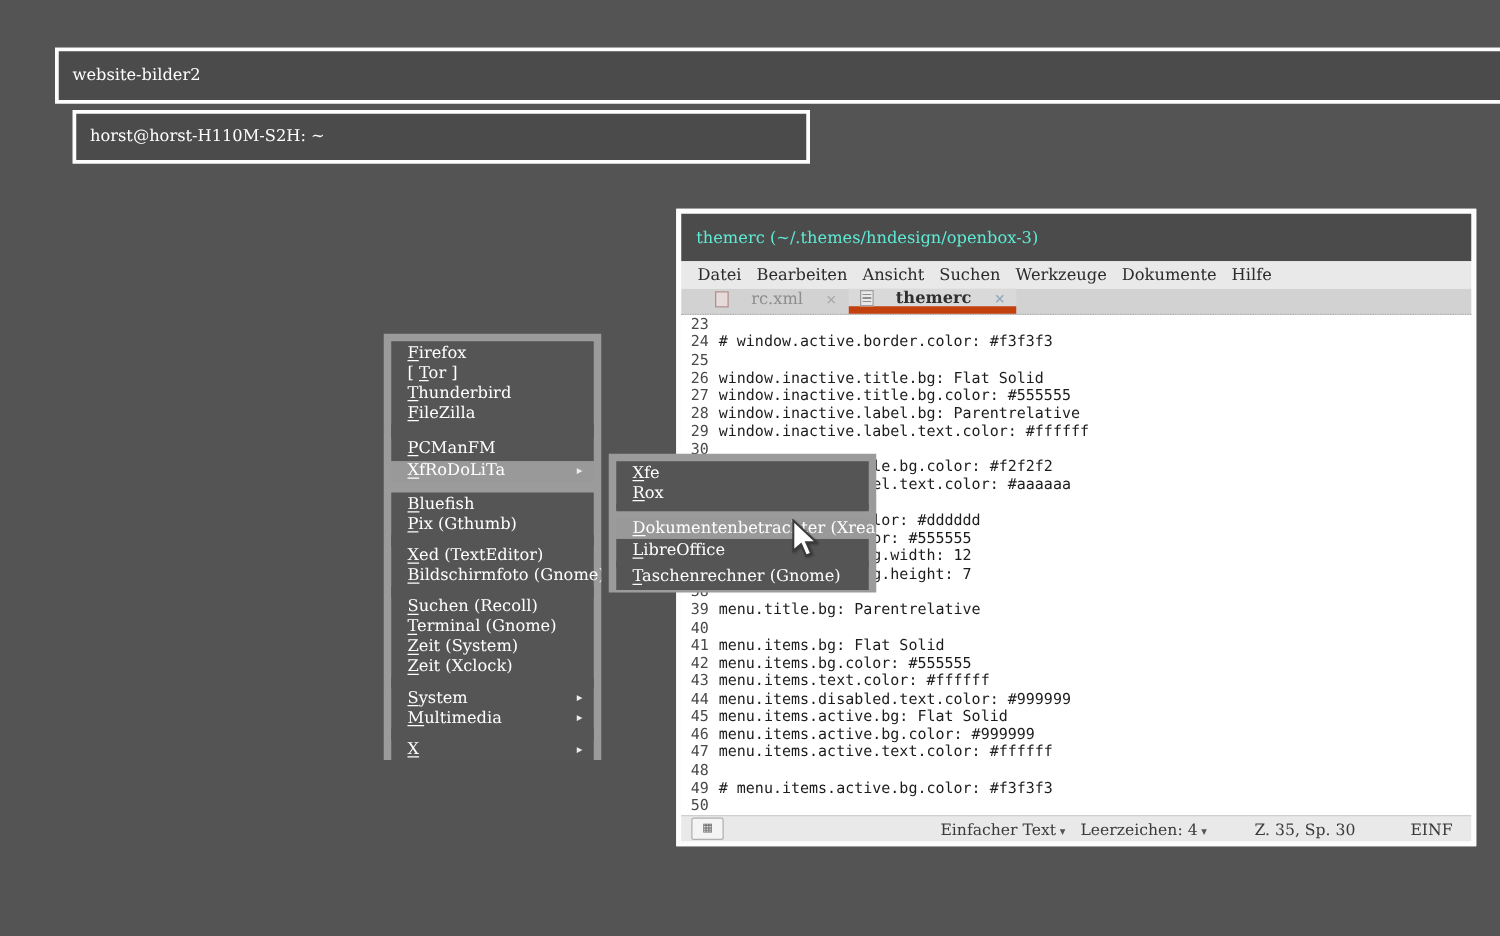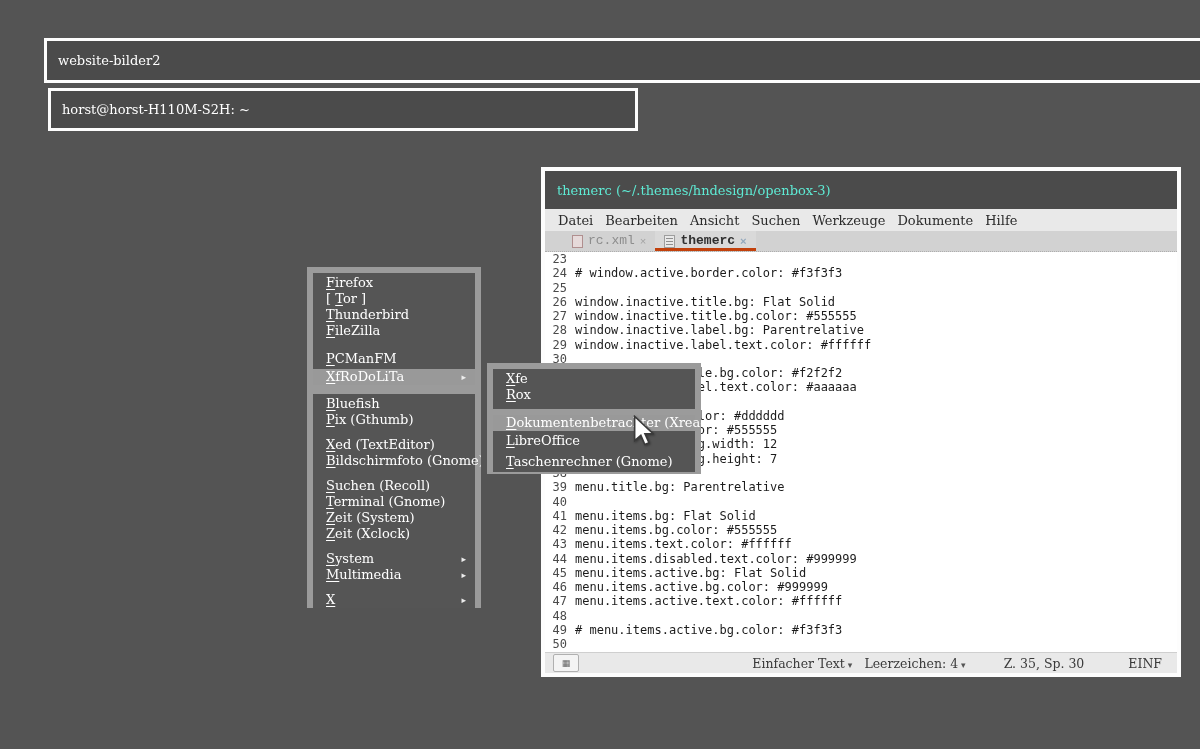--- a/index.html
+++ b/index.html
@@ -14,23 +14,23 @@
   .editor-window{position:absolute;left:497px;top:167px;width:640px;height:510px;
                  border:4px solid #fdfdfd;box-sizing:border-box;background:#ffffff;z-index:3;
                  display:flex;flex-direction:column;}
   .ed-titlebar{height:38px;flex:0 0 38px;background:#4b4b4b;color:#5eead4;display:flex;
                align-items:center;padding-left:12px;font-size:13px;}
   .ed-menubar{height:22px;flex:0 0 22px;background:#e9e9e9;display:flex;align-items:center;
               padding-left:13px;font-size:13px;color:#2b2b2b;}
   .mb-item{margin-right:12px;cursor:default;}
   .ed-tabbar{height:21px;flex:0 0 21px;background:#d2d2d2;display:flex;align-items:stretch;
              padding-left:18px;box-sizing:border-box;border-bottom:1px dotted #aeaeae;}
-  .tab{display:flex;align-items:flex-end;gap:5px;padding:0 9px;font-size:13px;color:#8d8d8d;
-       box-sizing:border-box;border-bottom:3px solid transparent;font-family:Liberation Mono, monospace;}
-  .tab.active{color:#2f2f2f;font-weight:bold;background:#d9d9d9;border-bottom:3px solid #c2410c;}
+  .tab{display:flex;align-items:center;gap:18px;padding:0 9px;font-size:13px;color:#8d8d8d;
+       box-sizing:border-box;border-bottom:3px solid transparent;}
+  .tab.active{color:#2f2f2f;font-weight:bold;background:#d9d9d9;border-bottom:6px solid #c2410c;}
   .tabicon{width:9px;height:11px;border:1px solid #9e9e9e;background:#e9e9e9;position:relative;flex:0 0 auto;}
   .tabicon.rc{border-color:#b08f8f;background:#e6dada;}
   .tabicon.lines::before{content:"";position:absolute;left:1px;right:1px;top:2px;height:7px;
        background:repeating-linear-gradient(to bottom,#8f8f8f 0 1px,transparent 1px 3px);}
   .tabx{font-size:11px;line-height:11px;color:#a3a3a3;}
   .tab.active .tabx{color:#92a8bd;}
 
   .ed-code{flex:1 1 auto;background:#ffffff;overflow:hidden;
            font-family:"DejaVu Sans Mono",monospace;font-size:12px;line-height:14.28px;
            color:#1c1c1c;padding-left:2px;white-space:pre;}
@@ -62,21 +62,21 @@
           filter:drop-shadow(1px 1px 1px rgba(0,0,0,.35));}
 </style>
 </head>
 <body>
 
 <div style="width:1200px;height:749px;position:relative;margin-left:44px;">
 
   <div class="obar" style="left:0;top:38px;width:1160px;height:45px;">
     <span>website-bilder2</span>
   </div>
-  <div class="obar" style="left:4px;top:88px;width:590px;height:43px;">
+  <div class="obar" style="left:14px;top:88px;width:590px;height:43px;">
     <span>horst@horst-H110M-S2H: ~</span>
   </div>
 
   <div class="editor-window">
     <div class="ed-titlebar">
       <span>themerc (~/.themes/hndesign/openbox-3)</span>
     </div>
     <div class="ed-menubar" id="menubar">
         <span class="mb-item">Datei</span>
         <span class="mb-item">Bearbeiten</span>

